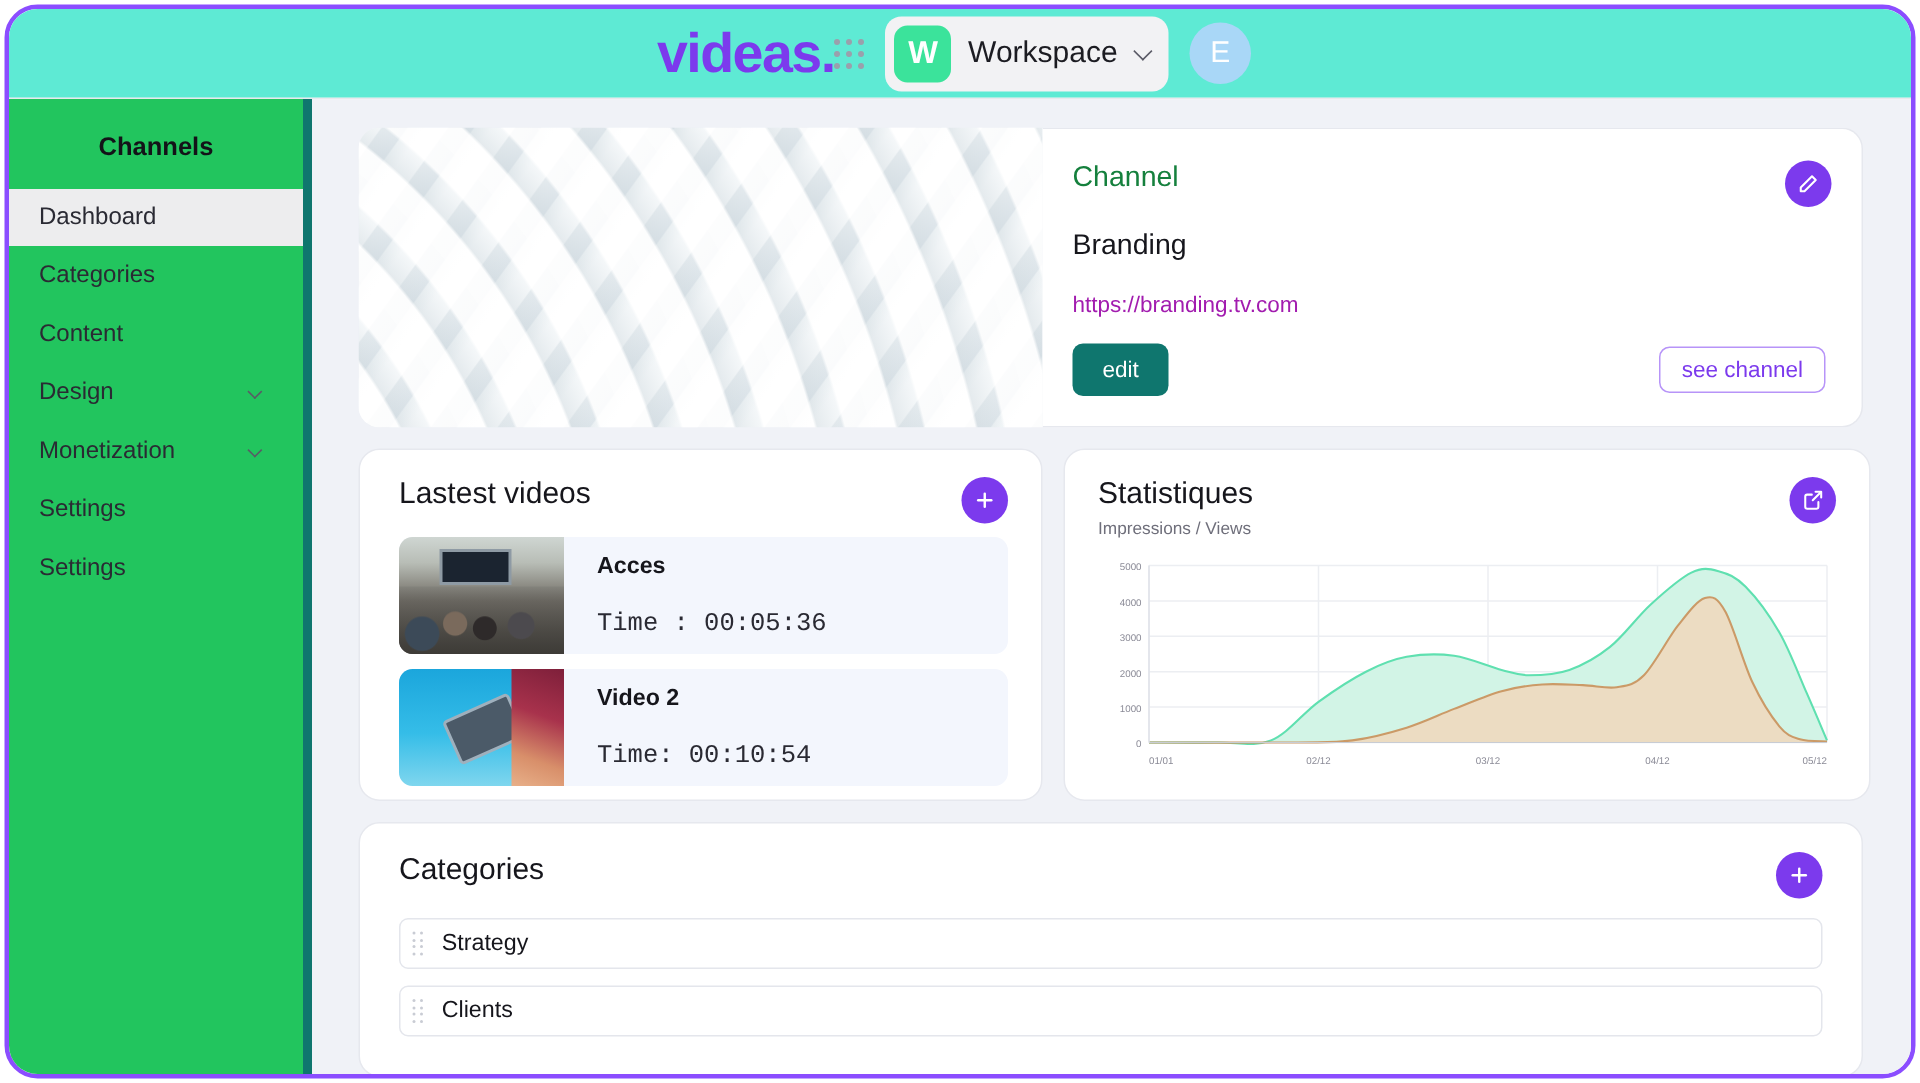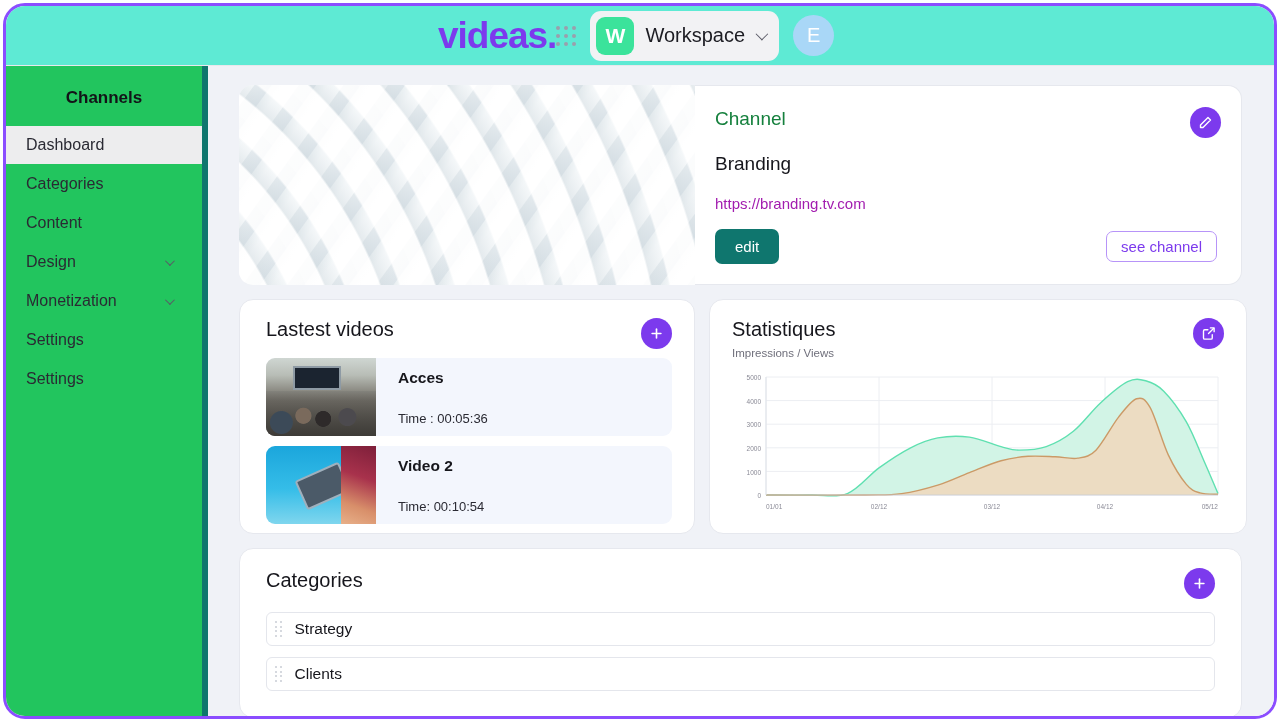--- a/index.html
+++ b/index.html
@@ -297,21 +297,21 @@
     border-radius:3px;
     transform: rotate(-24deg);
   }
   .vthumb.two::after {
     content:"";
     position:absolute; right:0; top:0; width:32%; height:100%;
     background: linear-gradient(200deg, #7e1f3a 0%, #a8324c 40%, #d88f6a 75%, #e8b089 100%);
   }
   .vmeta { flex: 1; padding: 11px 0 10px 22px; display: flex; flex-direction: column; justify-content: space-between; }
   .vtitle { font-size: 15.5px; color: #16161c; font-weight: bold; }
-  .vtime  { font-size: 13px; color: #2a2a33; }
+  .vtime  { font-size: 17px; color: #2a2a33; font-family: Liberation Mono, monospace; }
 
   
   .chart-wrap { margin-top: 10px; }
 
   
   .cats-card { padding: 20px 26px 0 26px; position: relative; height: 170px; }
   .cat-list { margin-top: 20px; display: flex; flex-direction: column; gap: 11px; }
   .cat-row {
     height: 34px;
     border: 1px solid #e4e6ec;

